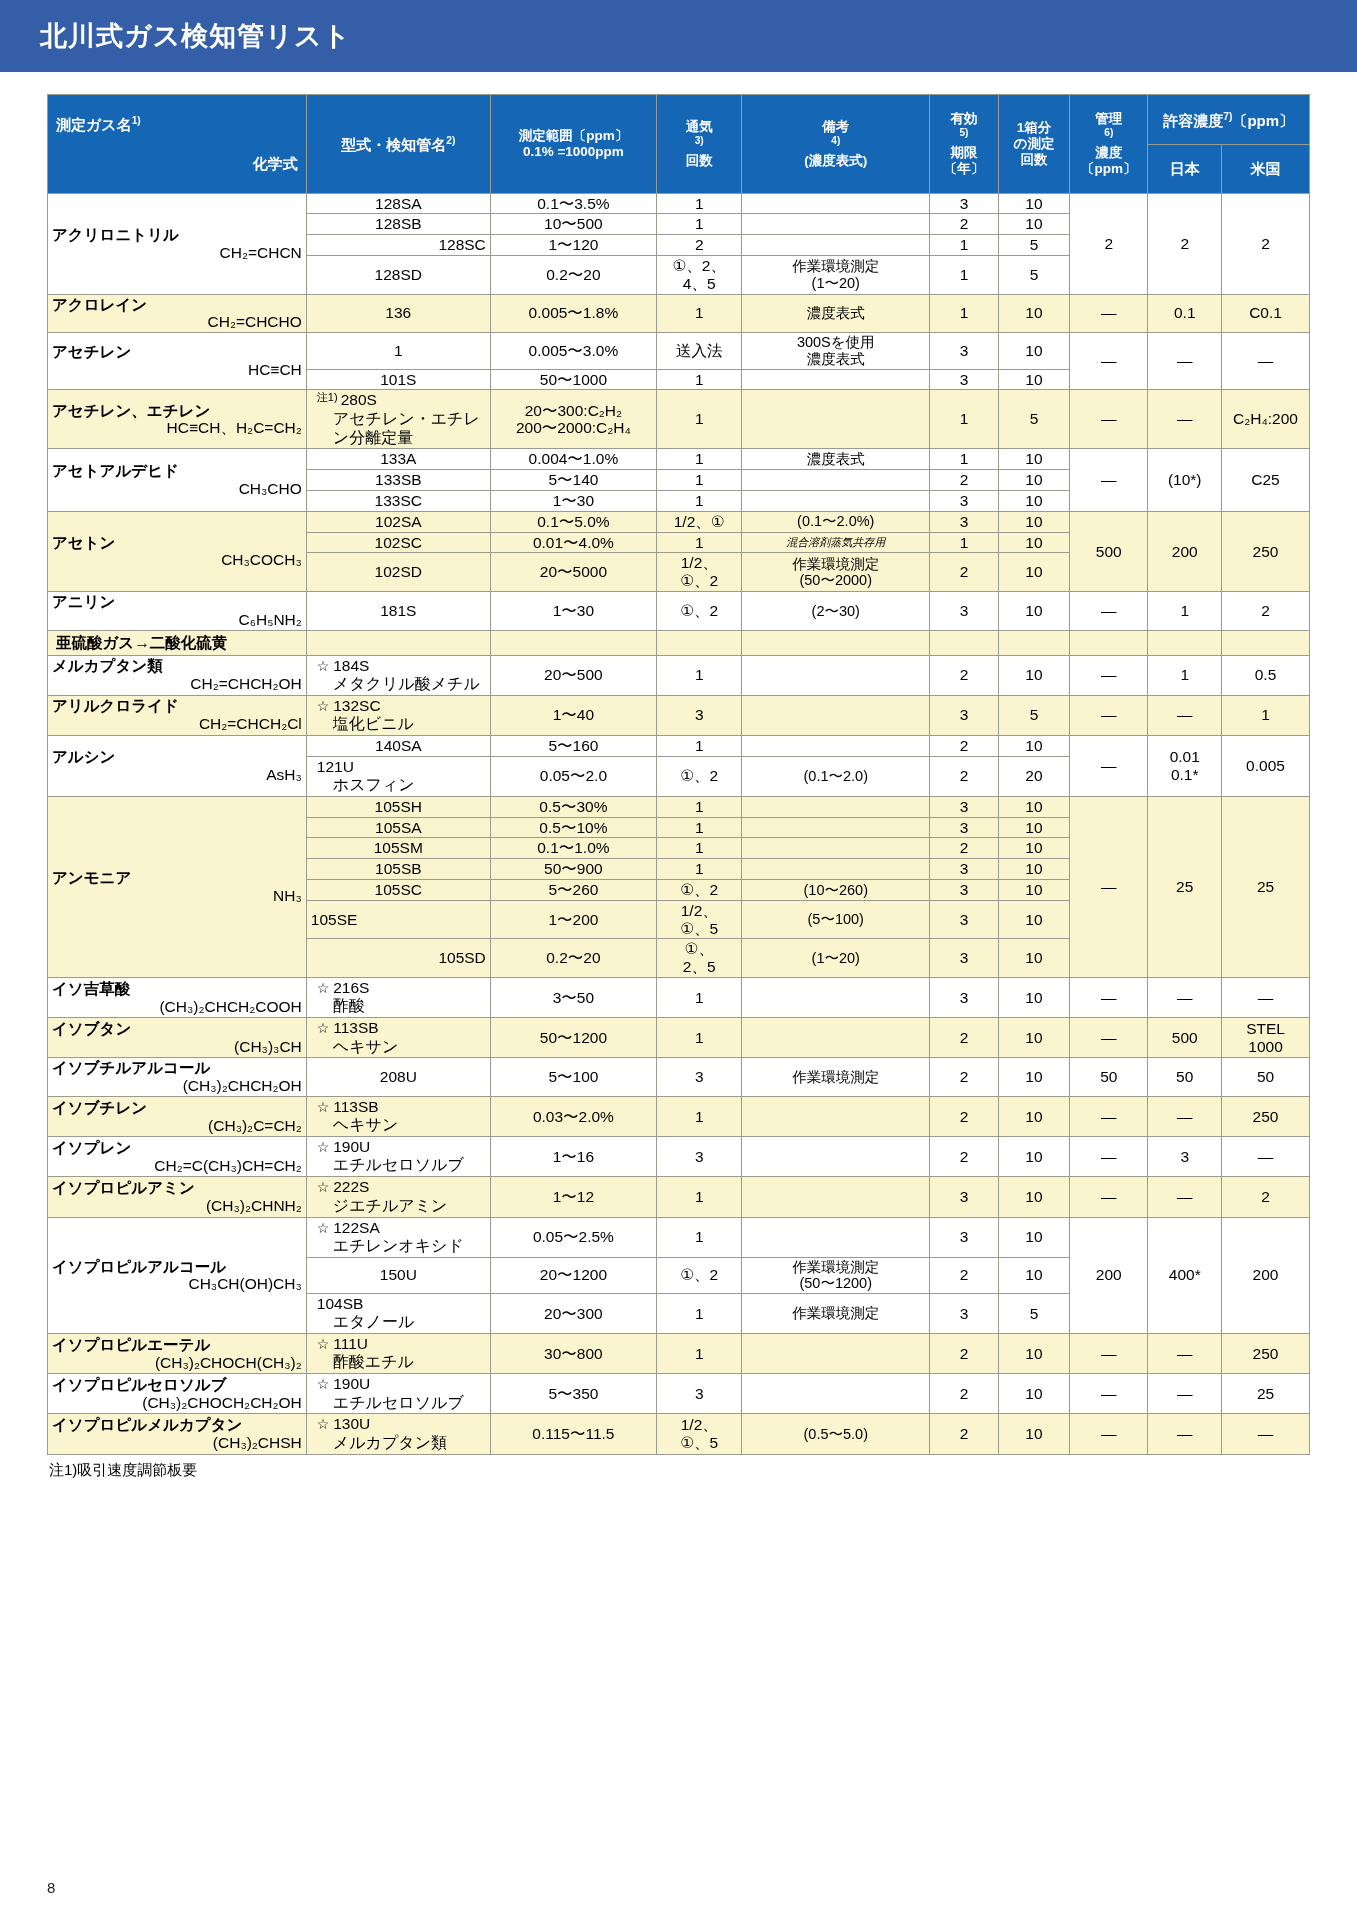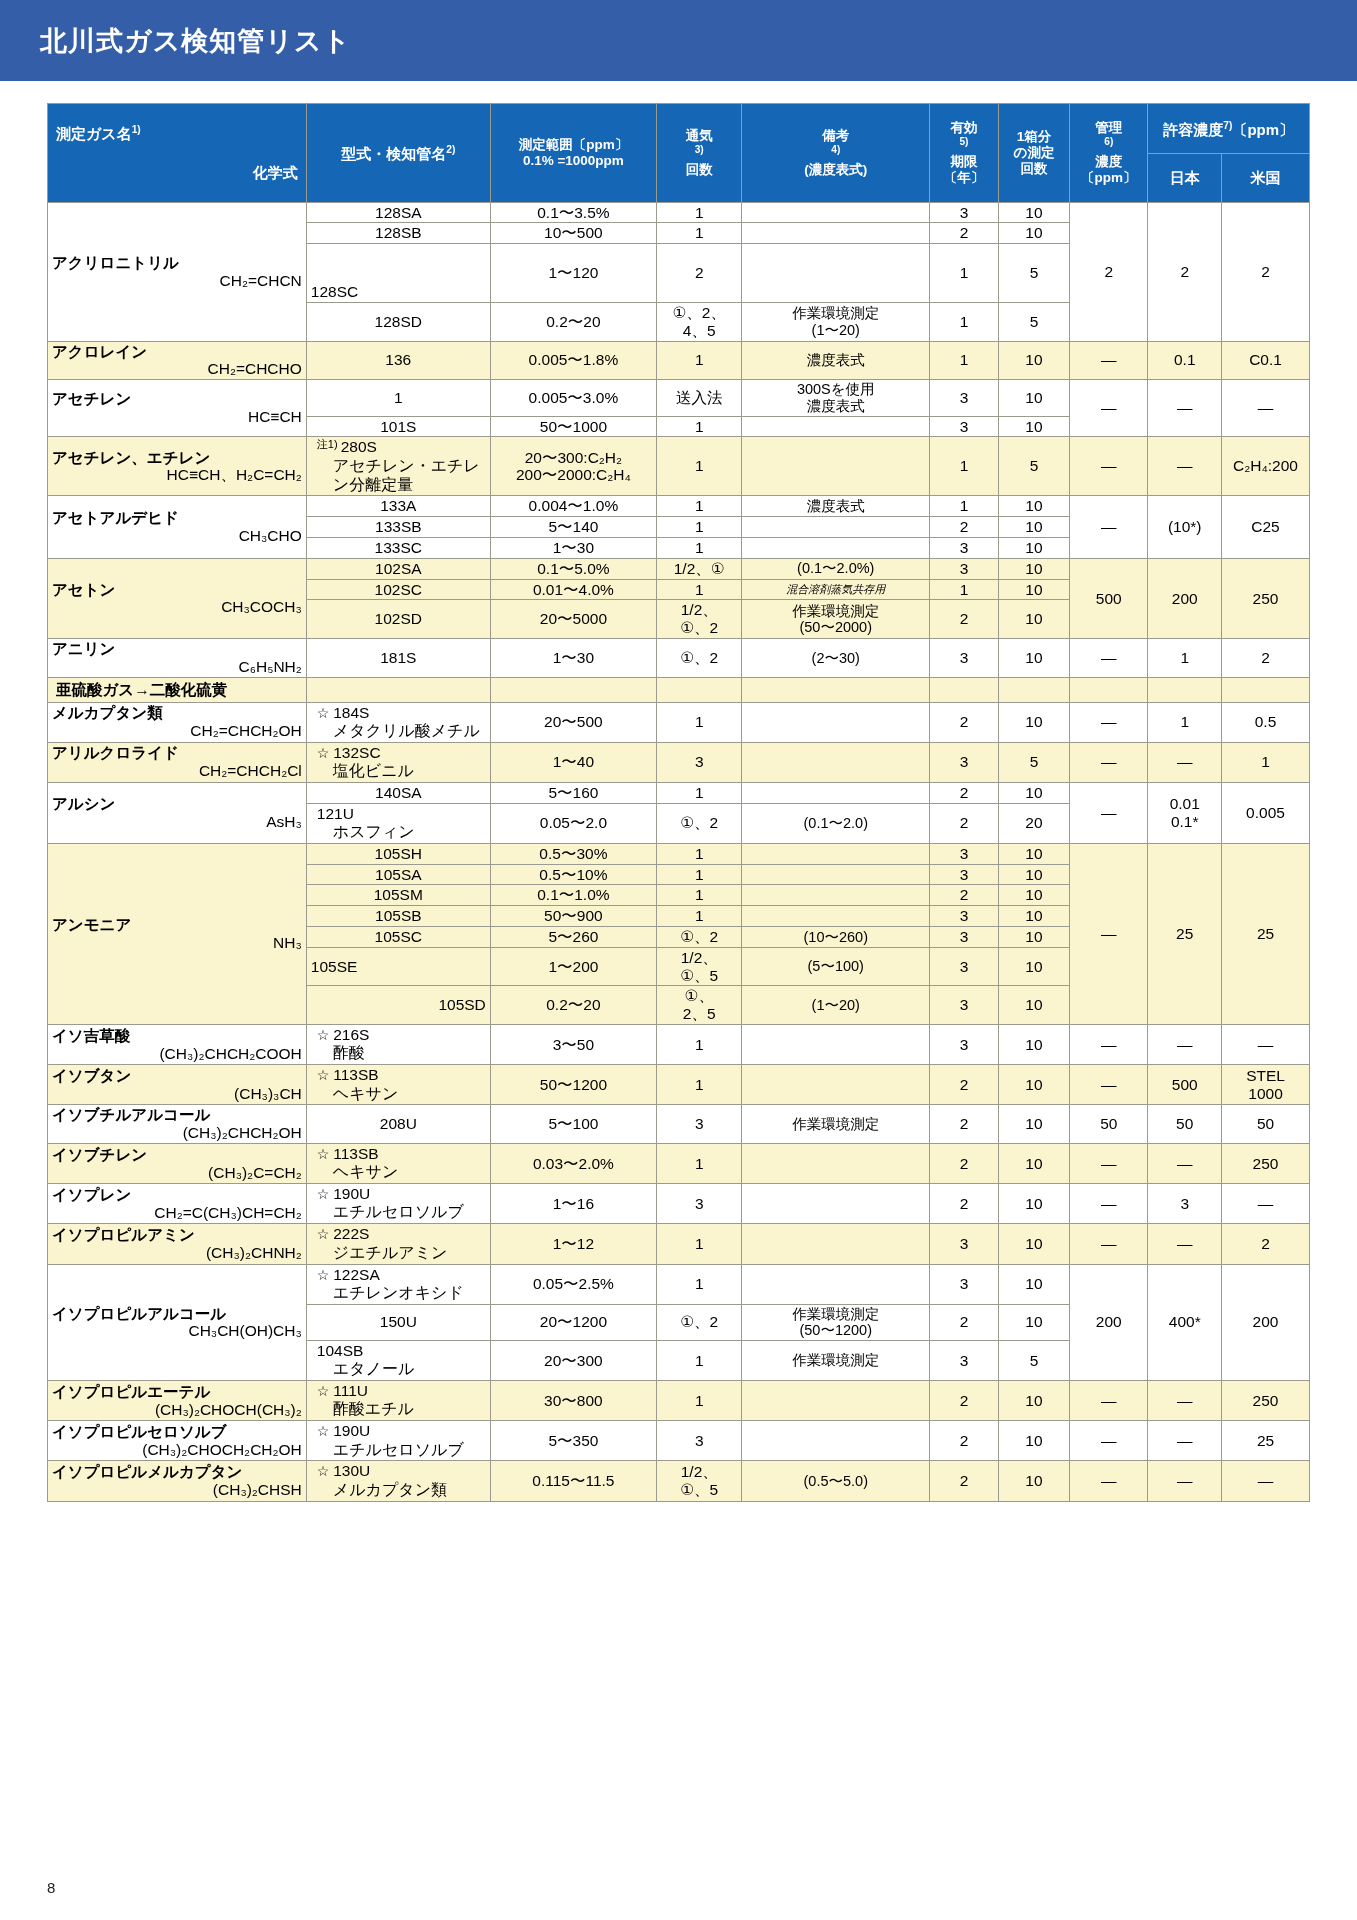--- a/index.html
+++ b/index.html
@@ -6,21 +6,21 @@
   html, body {
     margin: 0; padding: 0;
     width: 1357px;
     background: #ffffff;
     font-family: "Liberation Sans", "DejaVu Sans", sans-serif;
   }
   body { width: 1357px; min-height: 1920px; position: relative; }
 
   
   .topbar {
-    height: 81px;
+    height: 72px;
     background: #345fa8;
     display: flex;
     align-items: center;
     padding-left: 40px;
   }
   .topbar .title {
     color: #ffffff;
     font-size: 27px;
     font-weight: bold;
     letter-spacing: 1px;
@@ -211,21 +211,21 @@
             <span class="model-main" style="text-align: center; padding-left: 0px;">128SB</span>
           </td>
           <td class="range white">10〜500</td>
           <td class="white tworow">1</td>
           <td class="remark white"></td>
           <td class="white">2</td>
           <td class="white">10</td>
         </tr>
         <tr>
           <td class="model white">
-            <span class="model-main" style="text-align: left; padding-left: 0px; margin-top: 38px;">128SC</span>
+            <span class="model-main" style="text-align: right; padding-left: 0px;">128SC</span>
           </td>
           <td class="range white">1〜120</td>
           <td class="white tworow">2</td>
           <td class="remark white"></td>
           <td class="white">1</td>
           <td class="white">5</td>
         </tr>
         <tr>
           <td class="model white">
             <span class="model-main" style="text-align: center; padding-left: 0px;">128SD</span>
@@ -738,15 +738,16 @@
           <td class="remark yellow">(0.5〜5.0)</td>
           <td class="yellow">2</td>
           <td class="yellow">10</td>
           <td class="yellow tworow" rowspan="1">—</td>
           <td class="yellow tworow" rowspan="1">—</td>
           <td class="yellow tworow" rowspan="1">—</td>
         </tr>
       </tbody>
   </table>
 
+  <div class="footnote">注1)吸引速度調節板要</div>
 </div>
 
 <div class="pagenum">8</div>
 
 </body></html>

